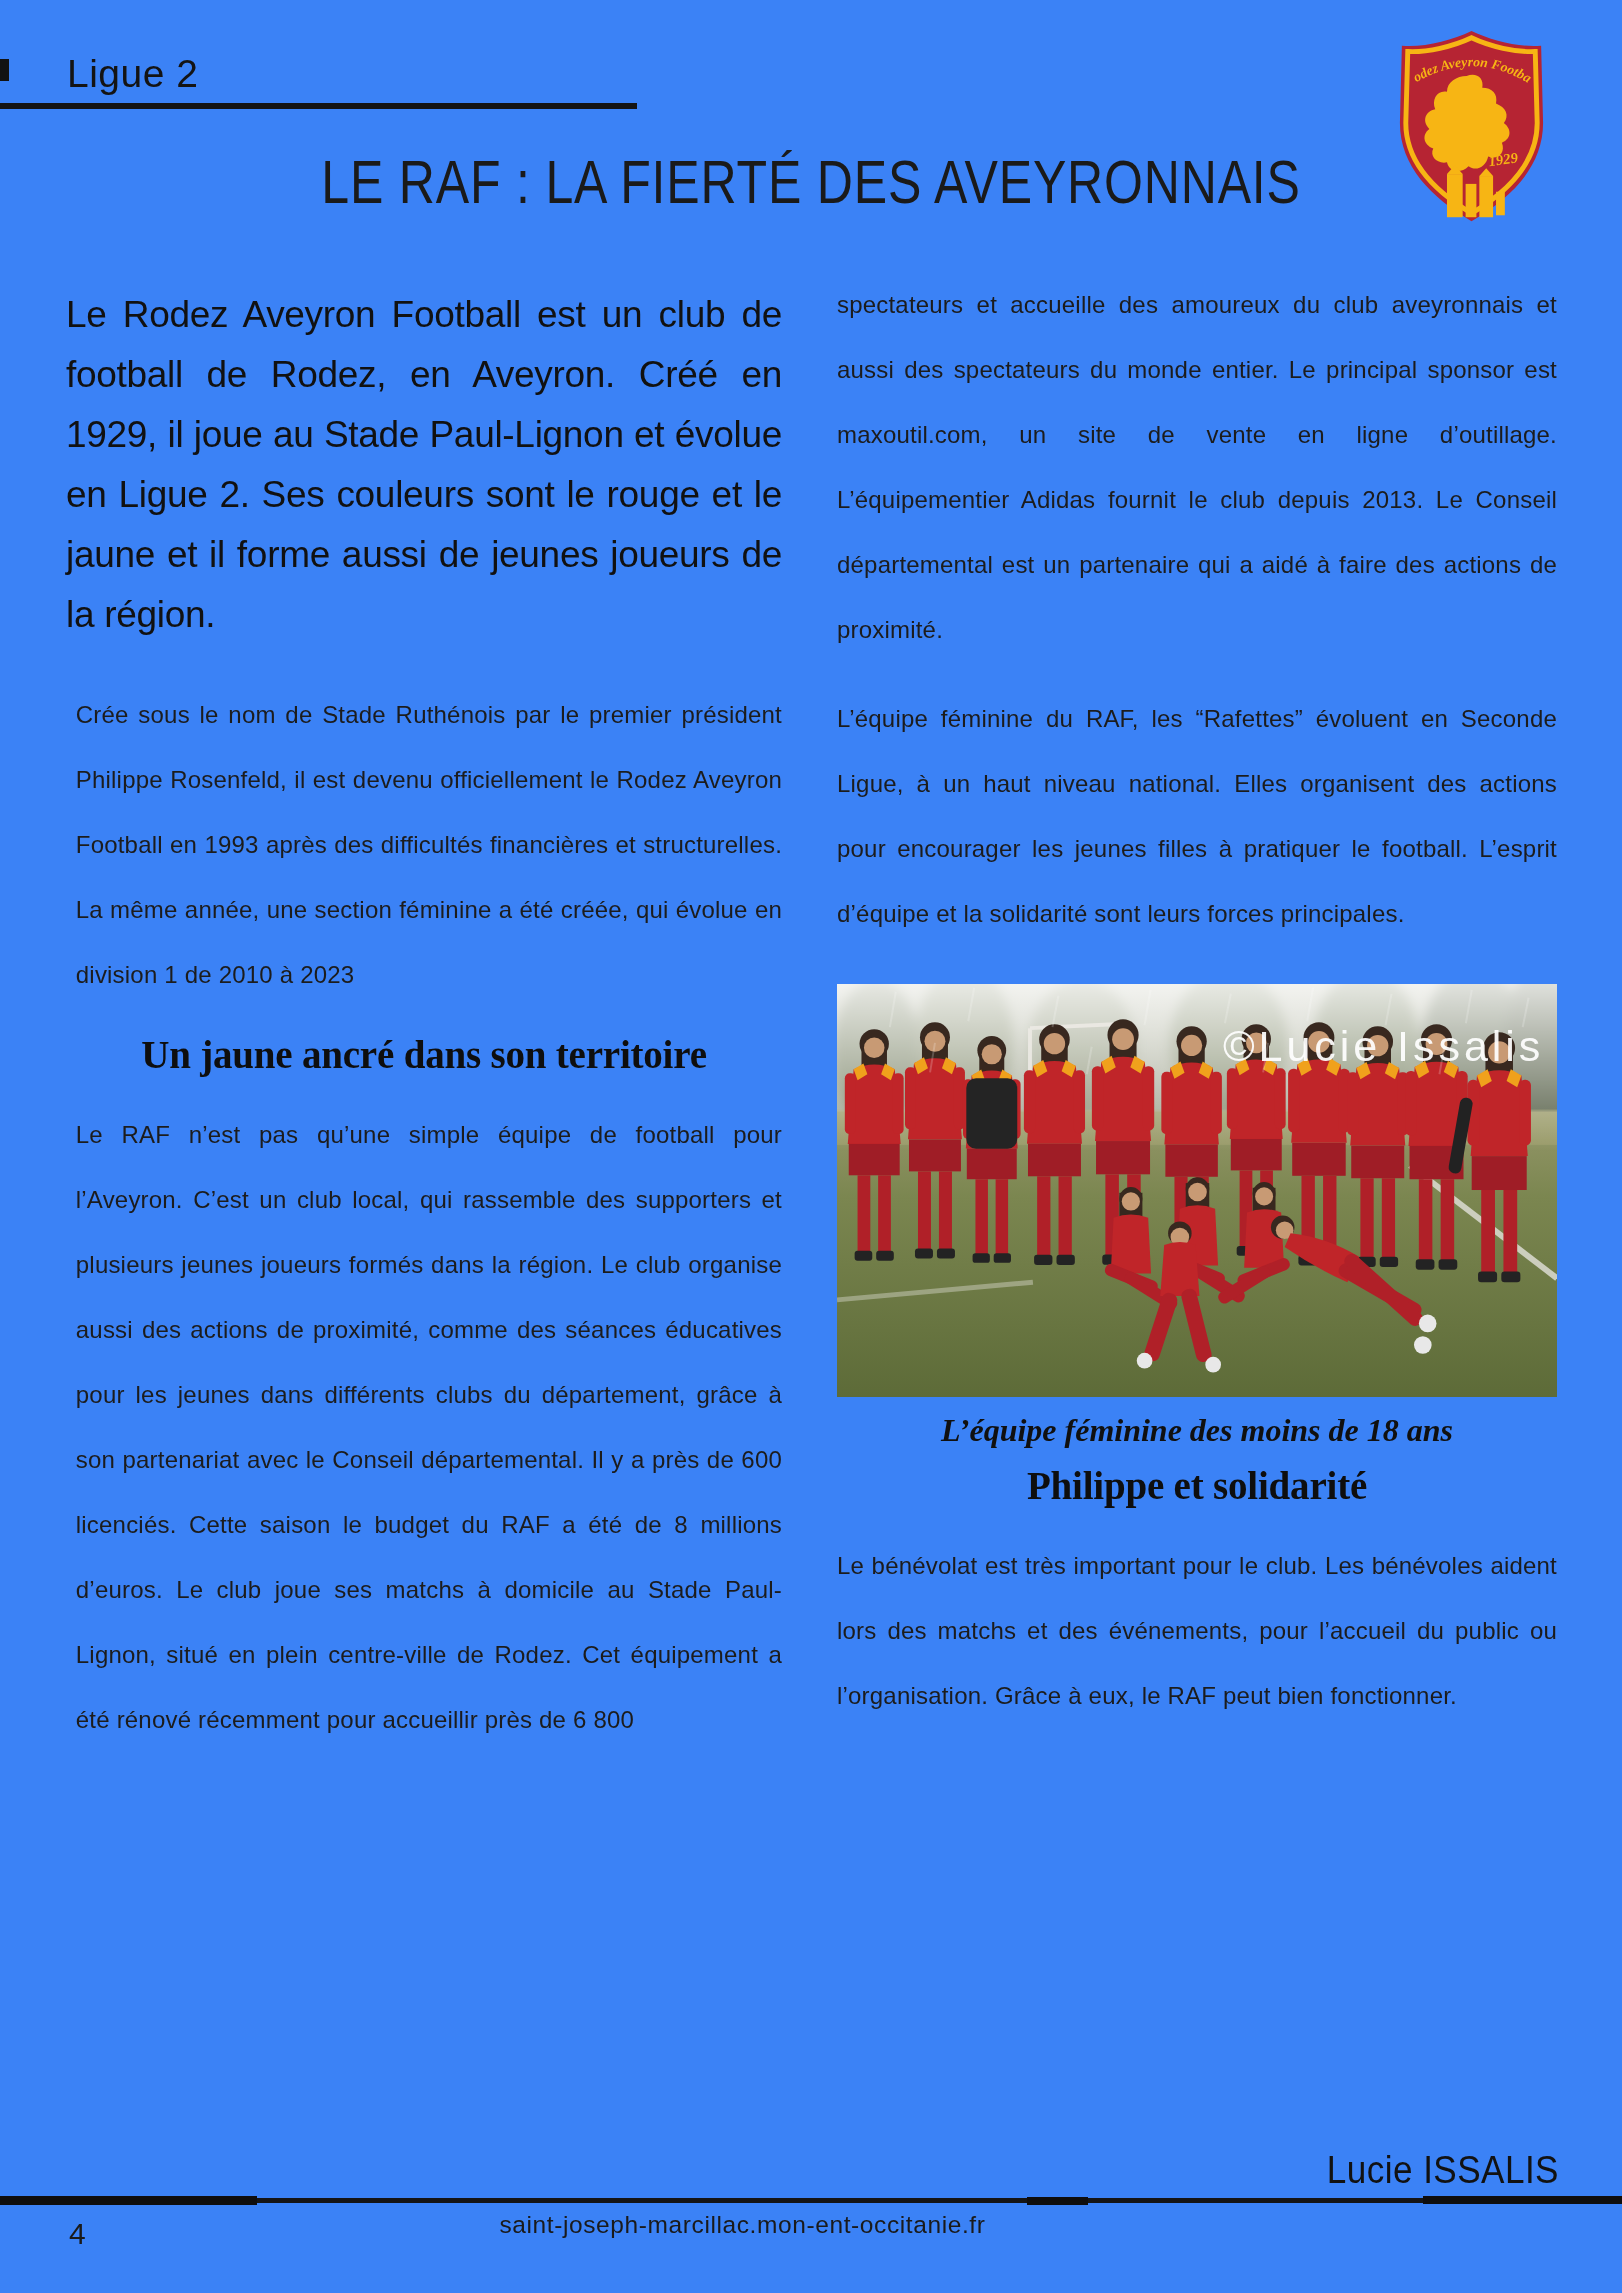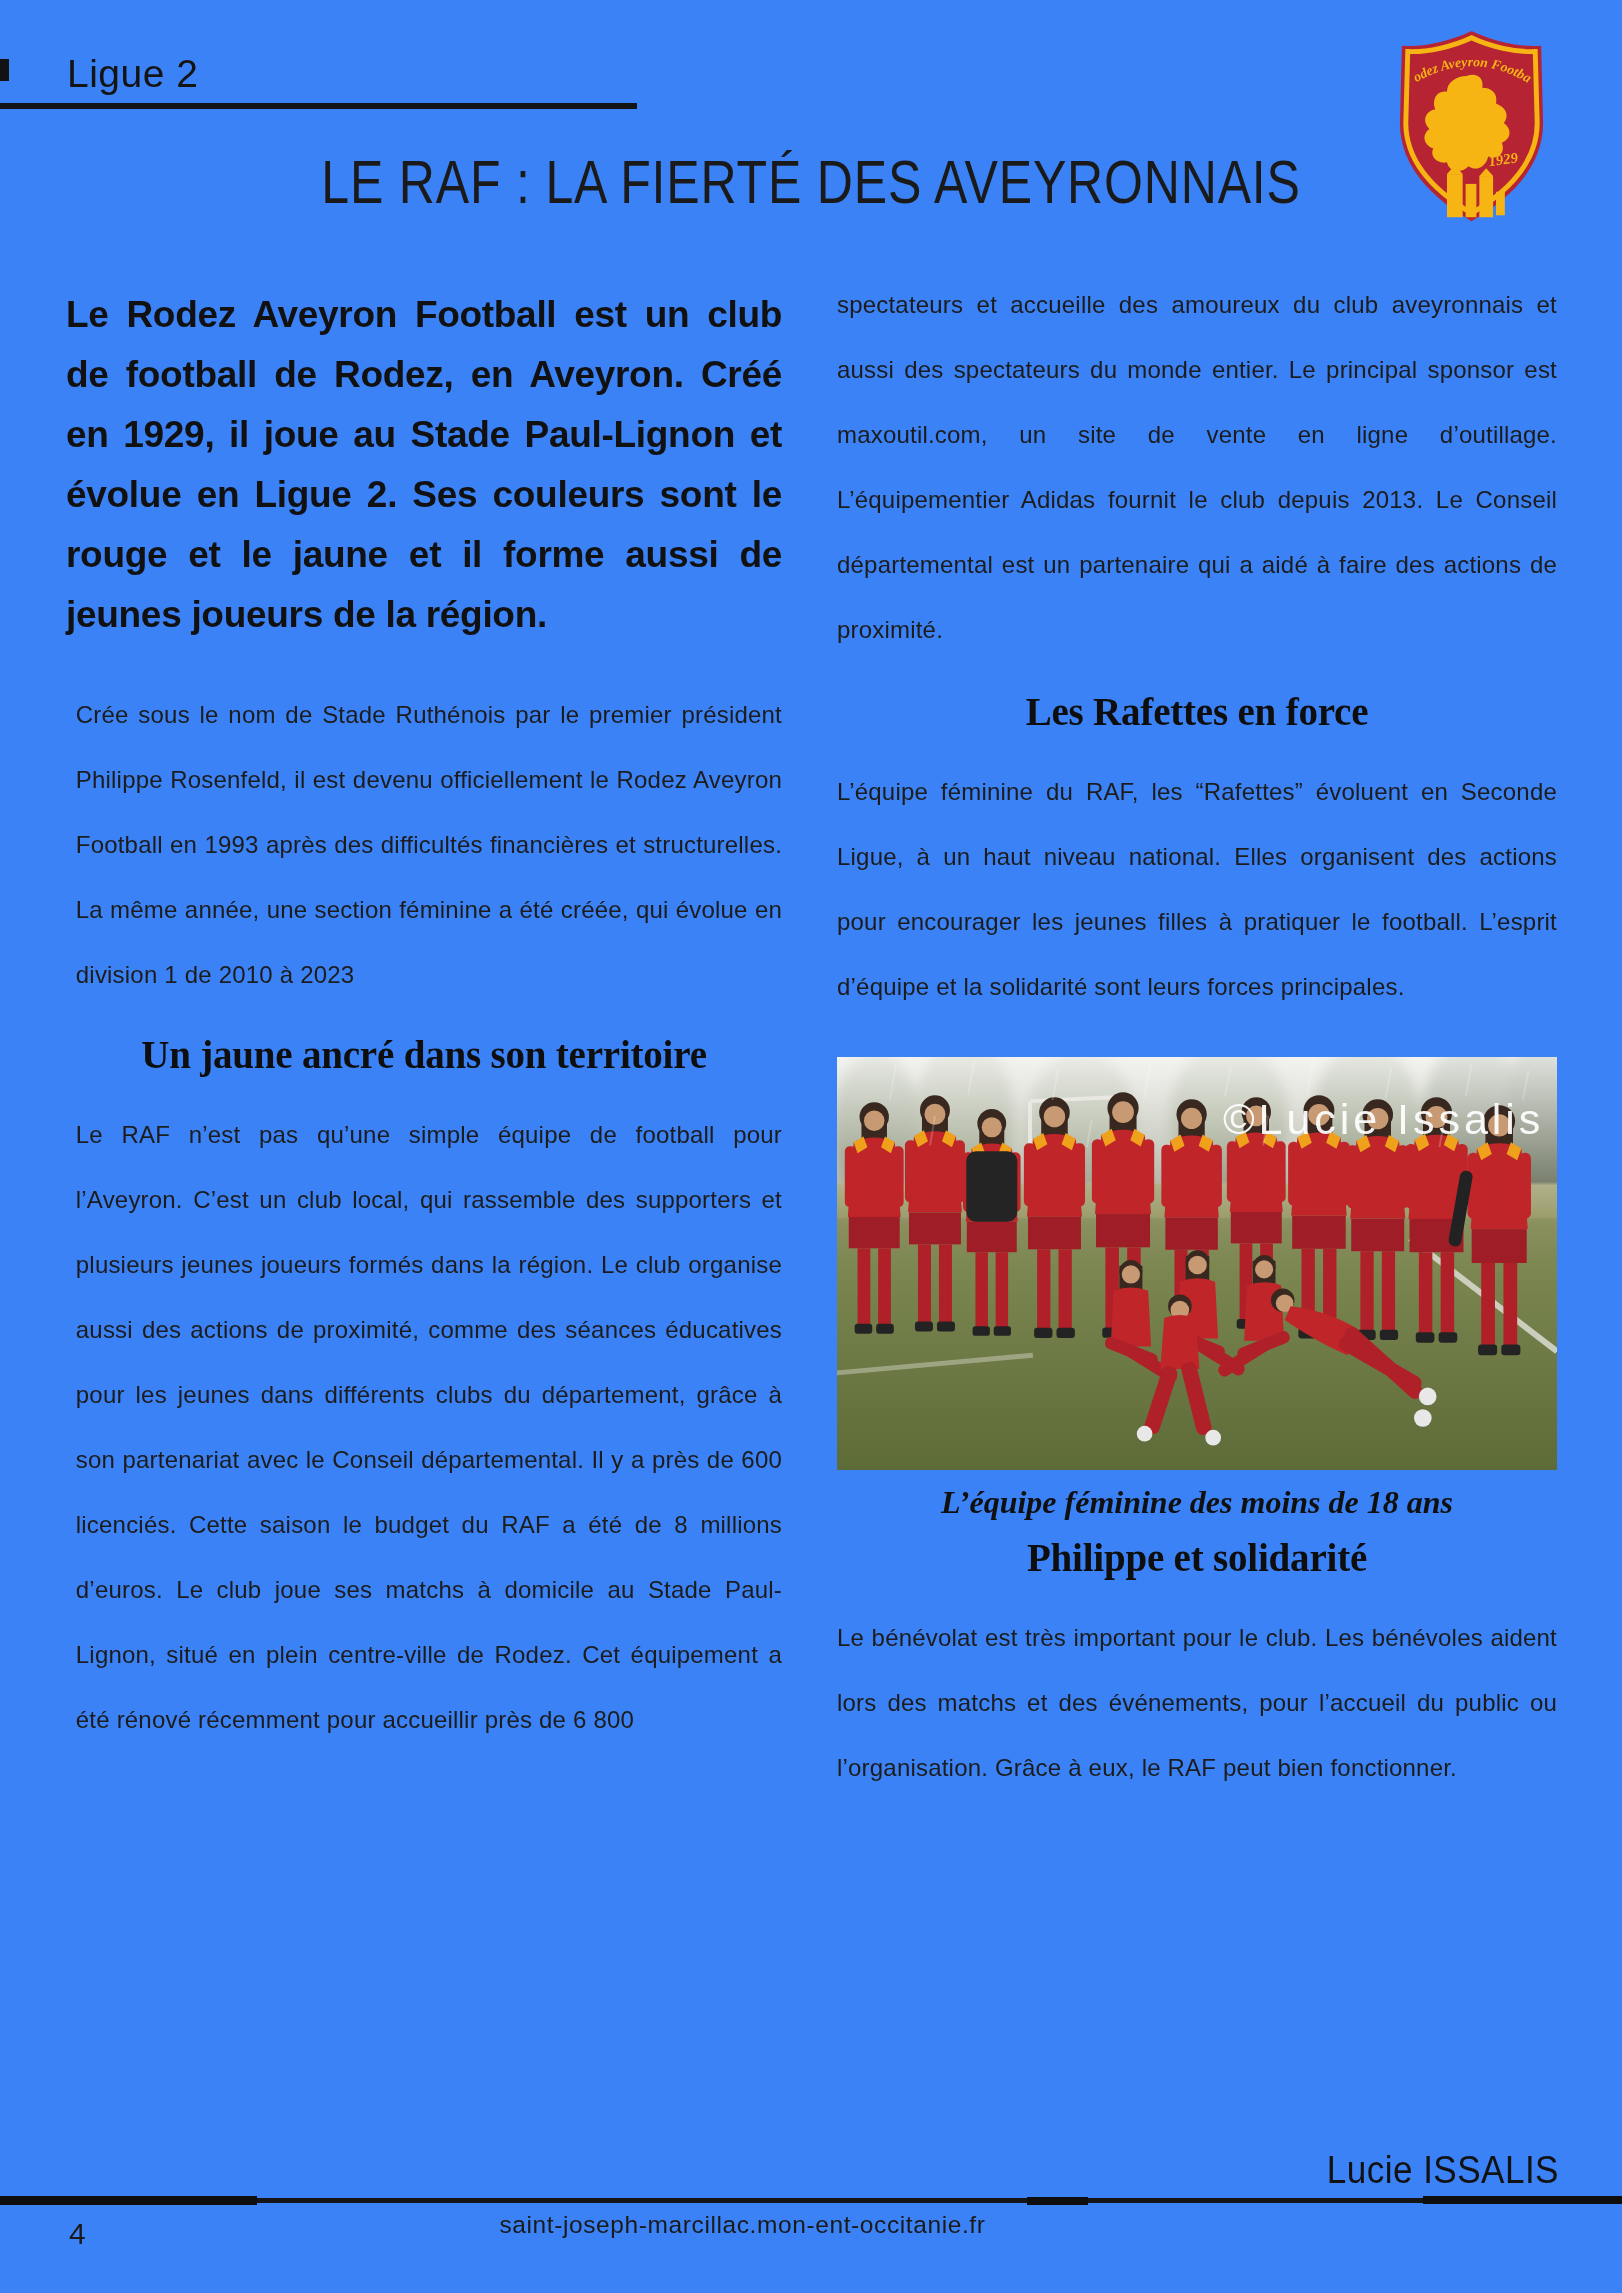--- a/index.html
+++ b/index.html
@@ -20,21 +20,21 @@
     font-size:61px;line-height:71px;letter-spacing:1px;color:#1a1a1a;
     transform:scaleX(.82);transform-origin:center;white-space:nowrap;
   }
   .club-logo{position:absolute;left:1388px;top:27.4px;width:167px;height:202px;}
   
   .columns{position:absolute;left:66px;top:248px;width:1491px;display:flex;gap:55px;}
   .col{display:block;}
   .col-left{width:716px;}
   .col-right{width:720px;}
   .intro-bold{
-    font-weight:700;font-size:37px;line-height:60px;text-align:justify;
+    font-weight:400;font-size:37px;line-height:60px;text-align:justify;
     letter-spacing:-0.3px;color:#111;
   }
   .body-text{
     font-size:24px;line-height:65px;text-align:justify;color:#1c1c1c;
     letter-spacing:0.2px;
   }
   .col-left .body-text{padding-left:9.8px;}
   .col-left .body-text.first{margin-top:5.9px;}
   .serif-heading{
     font-family:"Liberation Serif",serif;font-weight:700;font-size:39px;
@@ -103,21 +103,20 @@
 
     <div class="col col-left">
       <p class="intro-bold">Le Rodez Aveyron Football est un club de football de Rodez, en Aveyron. Créé en 1929, il joue au Stade Paul-Lignon et évolue en Ligue 2. Ses couleurs sont le rouge et le jaune et il forme aussi de jeunes joueurs de la région.</p>
       <p class="body-text first">Crée sous le nom de Stade Ruthénois par le premier président Philippe Rosenfeld, il est devenu officiellement le Rodez Aveyron Football en 1993 après des difficultés financières et structurelles. La même année, une section féminine a été créée, qui évolue en division 1 de 2010 à 2023</p>
       <h2 class="serif-heading">Un jaune ancré dans son territoire</h2>
       <p class="body-text">Le RAF n’est pas qu’une simple équipe de football pour l’Aveyron. C’est un club local, qui rassemble des supporters et plusieurs jeunes joueurs formés dans la région. Le club organise aussi des actions de proximité, comme des séances éducatives pour les jeunes dans différents clubs du département, grâce à son partenariat avec le Conseil départemental. Il y a près de 600 licenciés. Cette saison le budget du RAF a été de 8 millions d’euros. Le club joue ses matchs à domicile au Stade Paul-Lignon, situé en plein centre-ville de Rodez. Cet équipement a été rénové récemment pour accueillir près de 6 800</p>
     </div>
 
     <div class="col col-right">
       <p class="body-text">spectateurs et accueille des amoureux du club aveyronnais et aussi des spectateurs du monde entier. Le principal sponsor est maxoutil.com, un site de vente en ligne d’outillage. L’équipementier Adidas fournit le club depuis 2013. Le Conseil départemental est un partenaire qui a aidé à faire des actions de proximité.</p>
-      <h2 class="serif-heading">Les Rafettes en force</h2>
       <p class="body-text">L’équipe féminine du RAF, les “Rafettes” évoluent en Seconde Ligue, à un haut niveau national. Elles organisent des actions pour encourager les jeunes filles à pratiquer le football. L’esprit d’équipe et la solidarité sont leurs forces principales.</p>
 
       <div class="photo-frame">
         <svg width="720" height="413" viewBox="0 0 735 421" preserveAspectRatio="none">
           <defs>
             <linearGradient id="sky" x1="0" y1="0" x2="0" y2="1">
               <stop offset="0" stop-color="#c2c4b4"></stop>
                 <stop offset="1" stop-color="#9aa08c"></stop>
             </linearGradient>
             <linearGradient id="grass" x1="0" y1="0" x2="0" y2="1">

